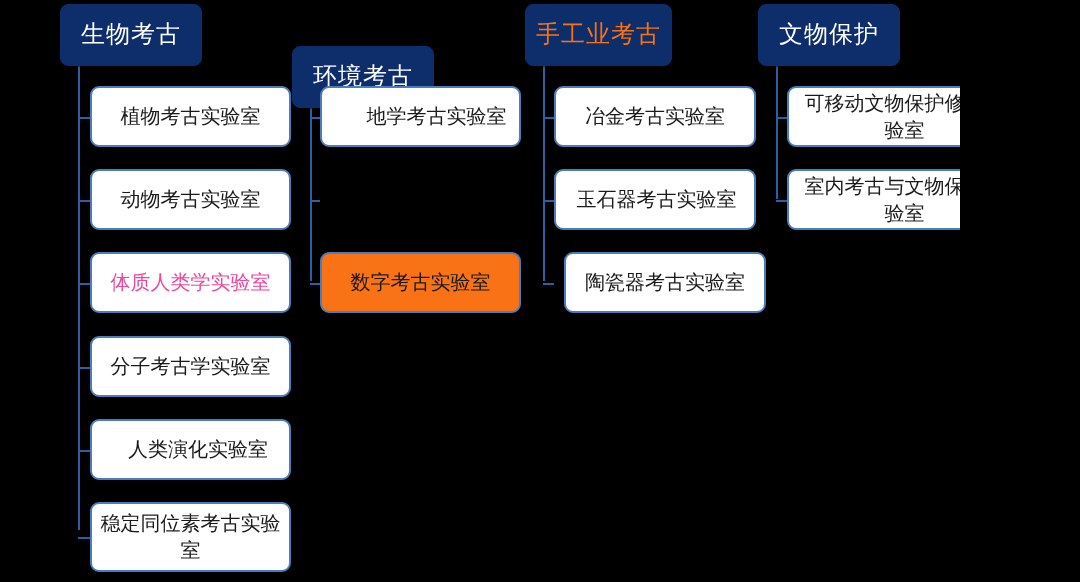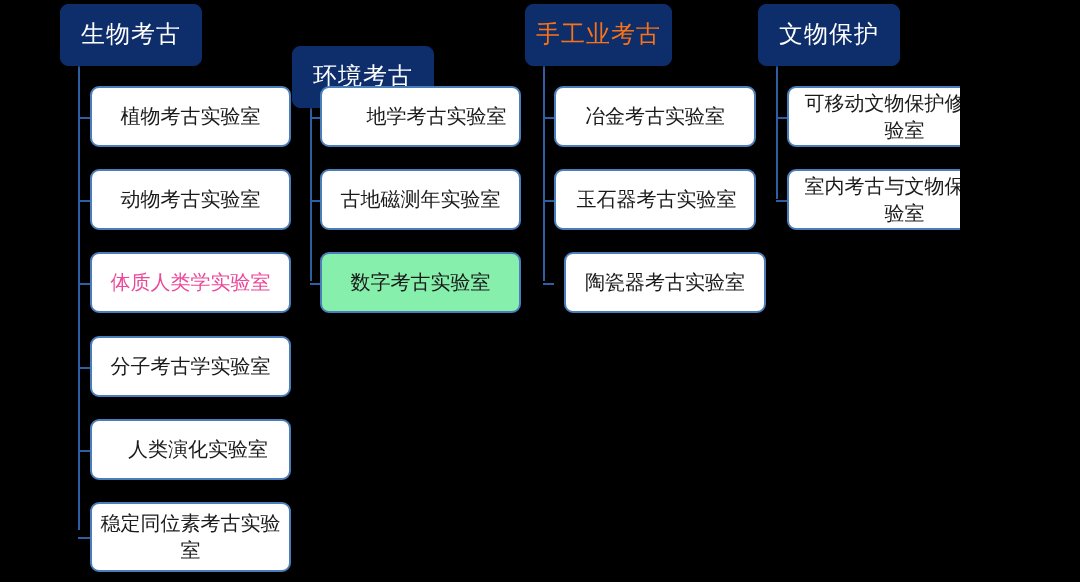--- a/index.html
+++ b/index.html
@@ -101,25 +101,22 @@
     </div>
     <div class="trunk" style="left: 310px; top: 66px; height: 215px; background: rgb(46, 95, 163);"></div>
     <div class="header-box" style="left: 292px; top: 4px; width: 142px; height: 62px; background: rgb(13, 45, 107); border-color: rgb(13, 45, 107); color: rgb(255, 255, 255); margin-top: 42px;">
       <span>环境考古</span>
     </div>
     <div class="stub" style="left: 310px; top: 117px; width: 10px; background: rgb(46, 95, 163);"></div>
     <div class="leaf-box" style="left: 320px; top: 86px; width: 201px; height: 61px; background: rgb(255, 255, 255); border-color: rgb(74, 126, 187); color: rgb(26, 26, 26); padding-left: 40px;">
       <span class="leaf-text">地学考古实验室</span>
     </div>
     <div class="stub" style="left: 310px; top: 200px; width: 10px; background: rgb(46, 95, 163);"></div>
-    <div class="leaf-box" style="left: 320px; top: 169px; width: 201px; height: 61px; background: rgb(255, 255, 255); border-color: rgb(74, 126, 187); color: rgb(26, 26, 26);">
-      <span class="leaf-text">古地磁测年实验室</span>
-    </div>
     <div class="stub" style="left: 310px; top: 283px; width: 10px; background: rgb(46, 95, 163);"></div>
-    <div class="leaf-box" style="left: 320px; top: 252px; width: 201px; height: 61px; background: #86efac; border-color: rgb(74, 126, 187); color: rgb(26, 26, 26);">
+    <div class="leaf-box" style="left: 320px; top: 252px; width: 201px; height: 61px; background: #f97316; border-color: rgb(74, 126, 187); color: rgb(26, 26, 26);">
       <span class="leaf-text">数字考古实验室</span>
     </div>
     <div class="trunk" style="left: 543px; top: 66px; height: 215px; background: rgb(46, 95, 163);"></div>
     <div class="header-box" style="left: 525px; top: 4px; width: 147px; height: 62px; background: rgb(13, 45, 107); border-color: rgb(13, 45, 107); color: #f97316;">
       <span>手工业考古</span>
     </div>
     <div class="stub" style="left: 543px; top: 117px; width: 11px; background: rgb(46, 95, 163);"></div>
     <div class="leaf-box" style="left: 554px; top: 86px; width: 202px; height: 61px; background: rgb(255, 255, 255); border-color: rgb(74, 126, 187); color: rgb(26, 26, 26);">
       <span class="leaf-text">冶金考古实验室</span>
     </div>

